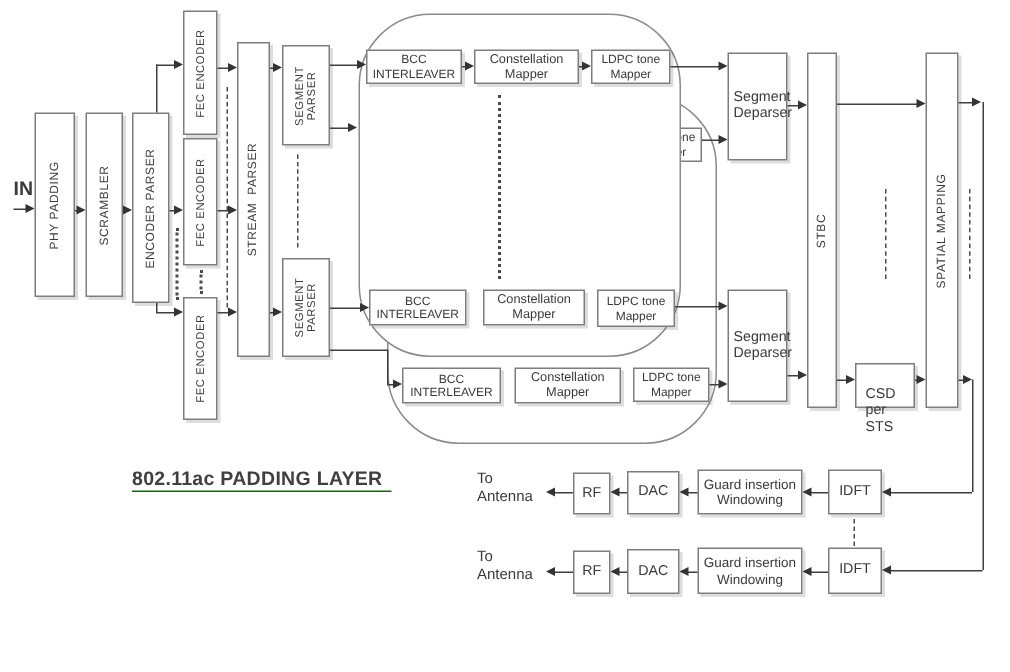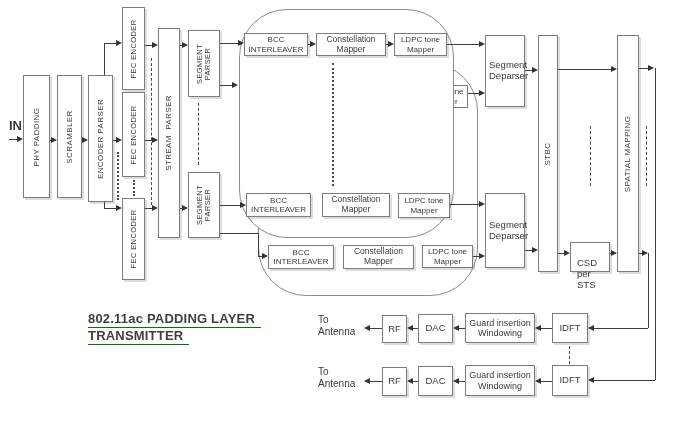--- a/index.html
+++ b/index.html
@@ -35,21 +35,20 @@
   #title-block .tline span{
     display:inline-block;border-bottom:1px solid #007500;padding-bottom:1px;padding-right:6px;
   }
 </style>
 </head>
 <body>
 
 <div id="canvas">
   <div id="title-block">
     <b class="tline"><span>802.11ac PADDING LAYER</span></b>
-    <b class="tline"><span>TRANSMITTER</span></b>
   </div>
 <div class="box group" style="left: 258px; top: 63px; width: 220px; height: 233px;"></div>
     <div class="box noshadow" style="left: 420px; top: 85px; width: 48px; height: 23px;">
       <div class="hlabel" style="font-size: 8px;">LDPC tone
 Mapper</div>
     </div>
     <div class="box group" style="left: 239px; top: 9px; width: 215px; height: 229px;"></div>
     <div class="box" style="left: 23px; top: 75px; width: 27px; height: 123px;">
       <div class="vwrap">
         <div class="vlabel" style="font-size: 8px;">PHY PADDING</div>

